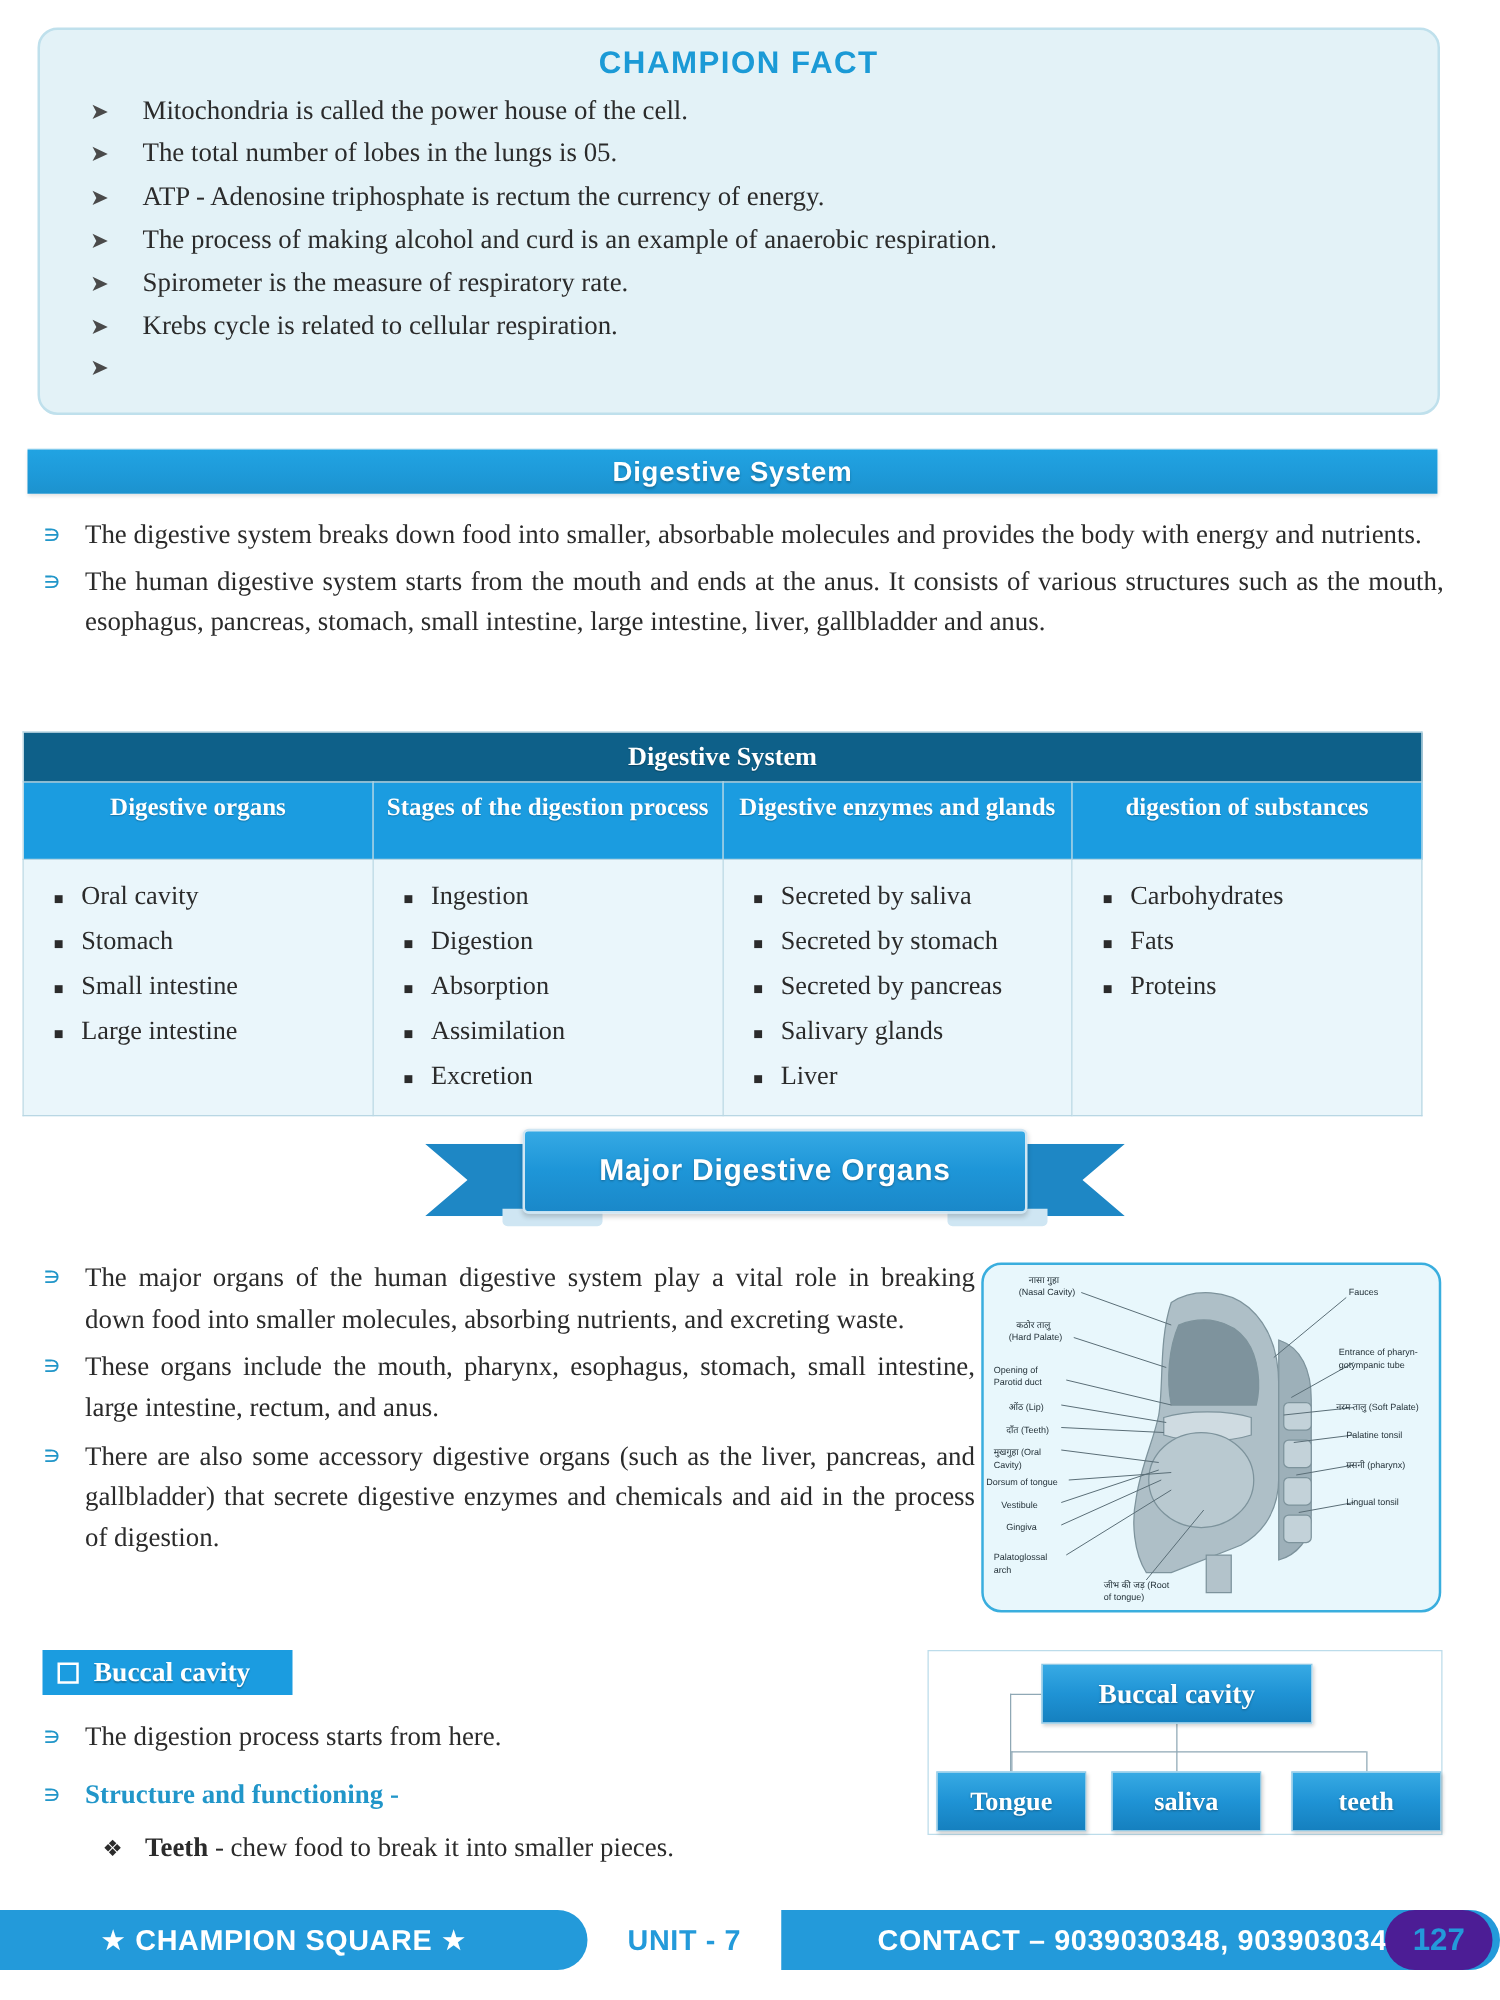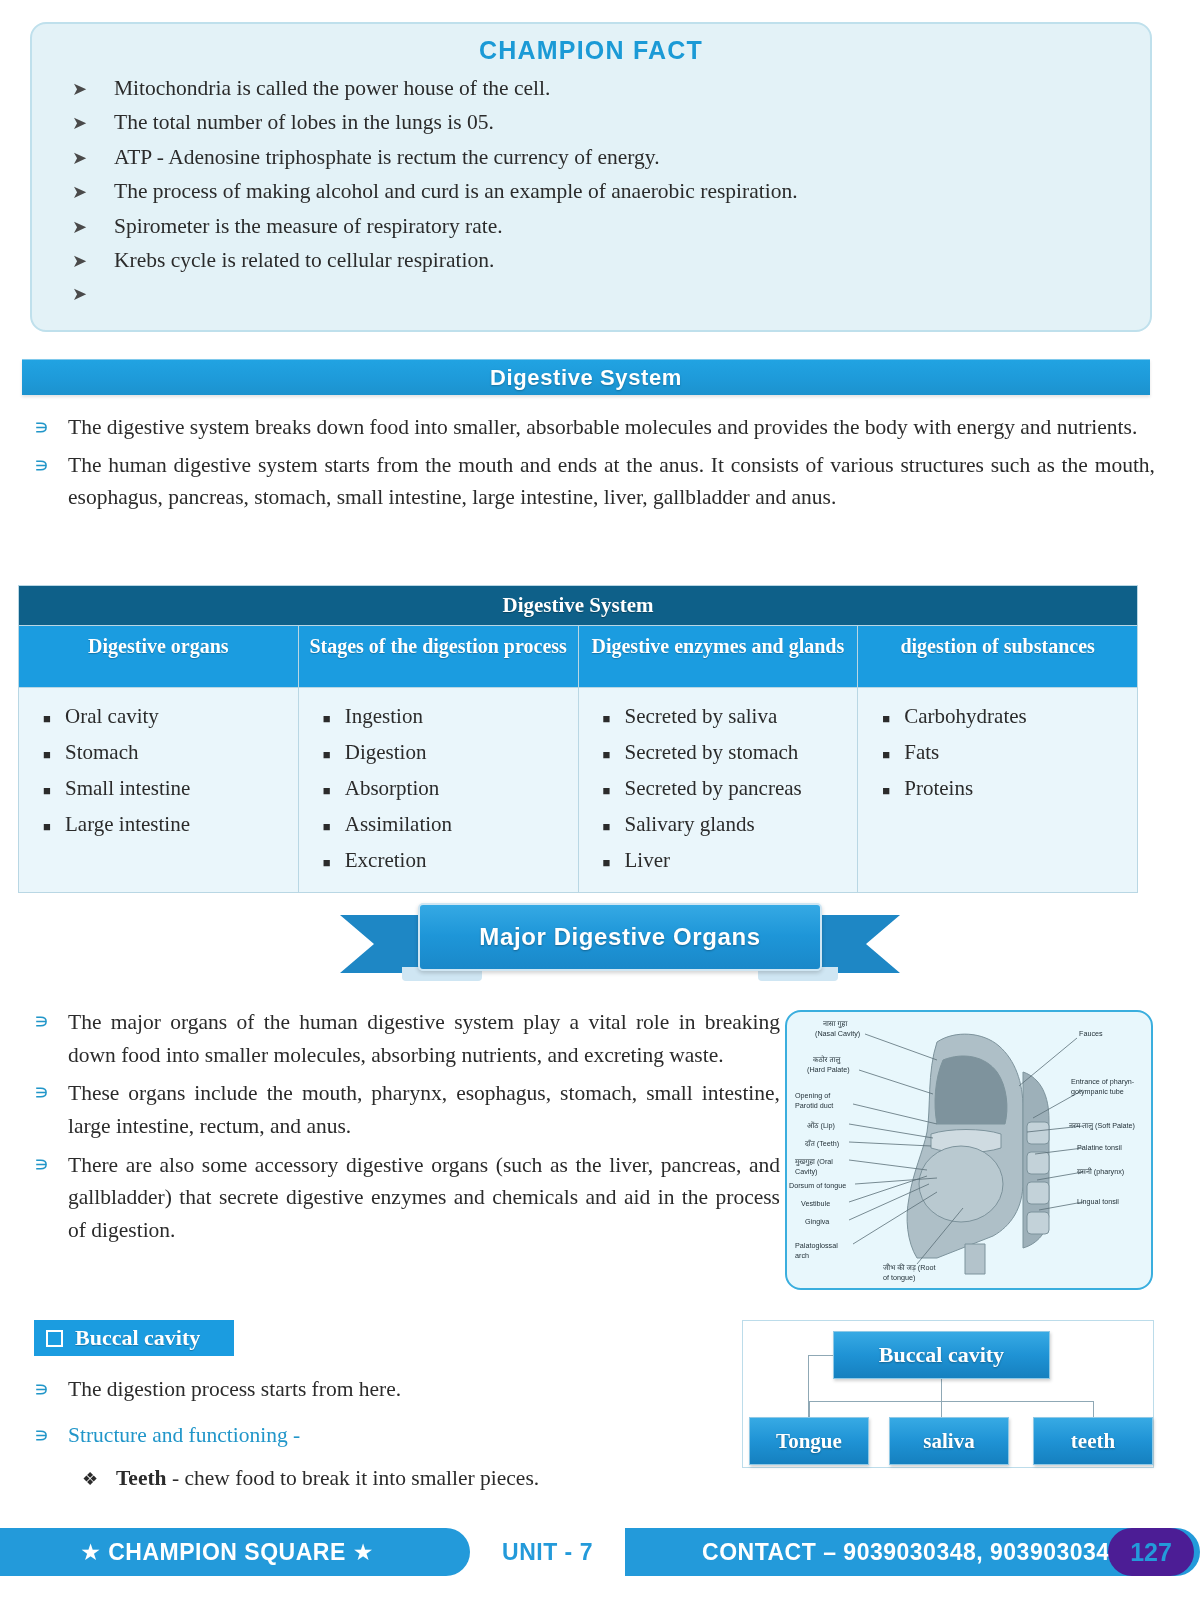--- a/index.html
+++ b/index.html
@@ -210,21 +210,21 @@
     margin-right: 12px;
     flex: 0 0 17px;
   }
   .badge-text {
     color: #fff; font-weight: bold; font-size: 22px;
     text-shadow: 0 1px 1px rgba(0,0,0,0.25);
   }
 
   .buccal-lines { position: absolute; left: 20px; top: 1374px; width: 700px; }
   .buccal-lines .para-item { margin-bottom: 14px; }
-  .blue-bold { color: #2196c9; font-weight: normal; }
+  .blue-bold { color: #2196c9; font-weight: bold; }
   .sub-item {
     display: flex; align-items: baseline;
     padding-left: 62px; margin-top: 2px;
     font-size: 21.5px; color: #2b2b2b;
   }
   .sub-diamond { flex: 0 0 34px; font-size: 18px; color: #2b2b2b; }
 
   
   .flow {
     position: absolute; left: 742px; top: 1320px;

